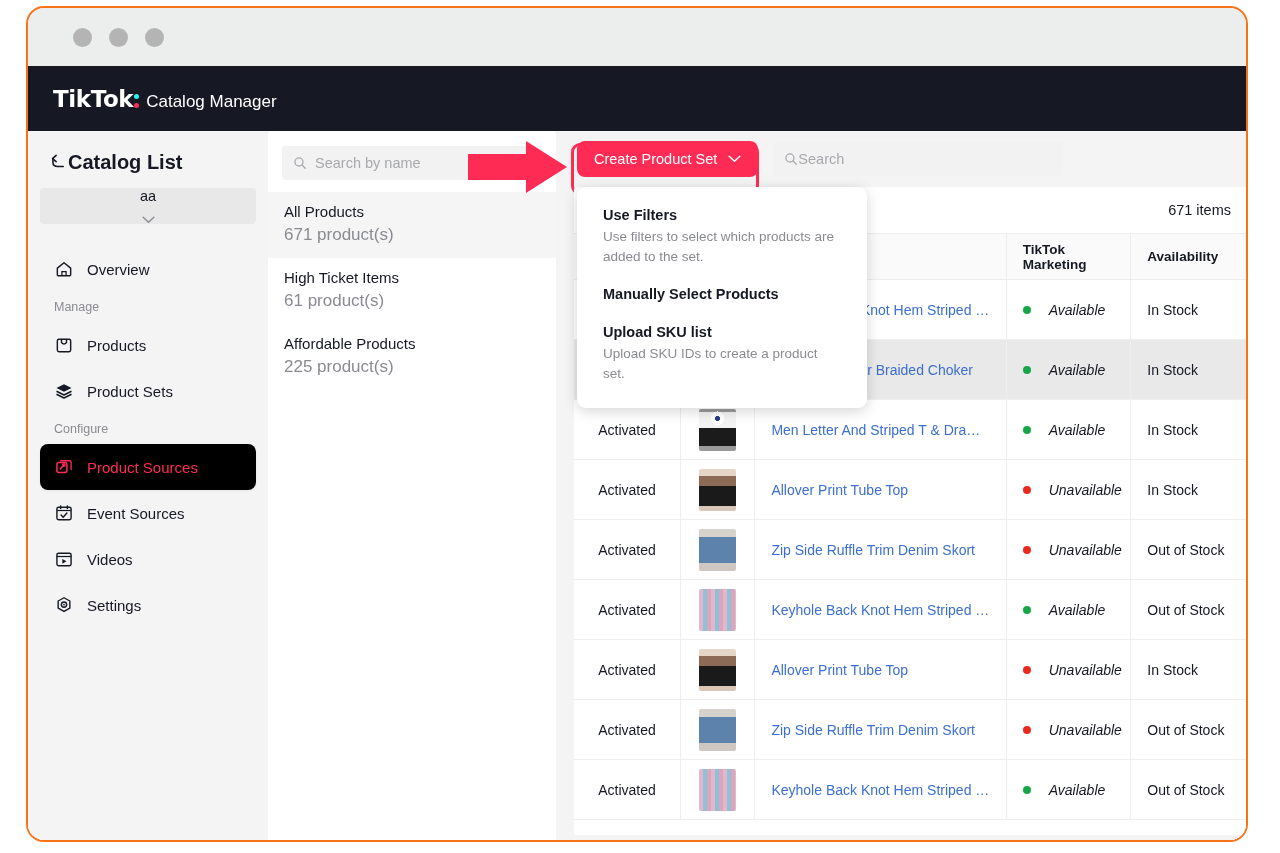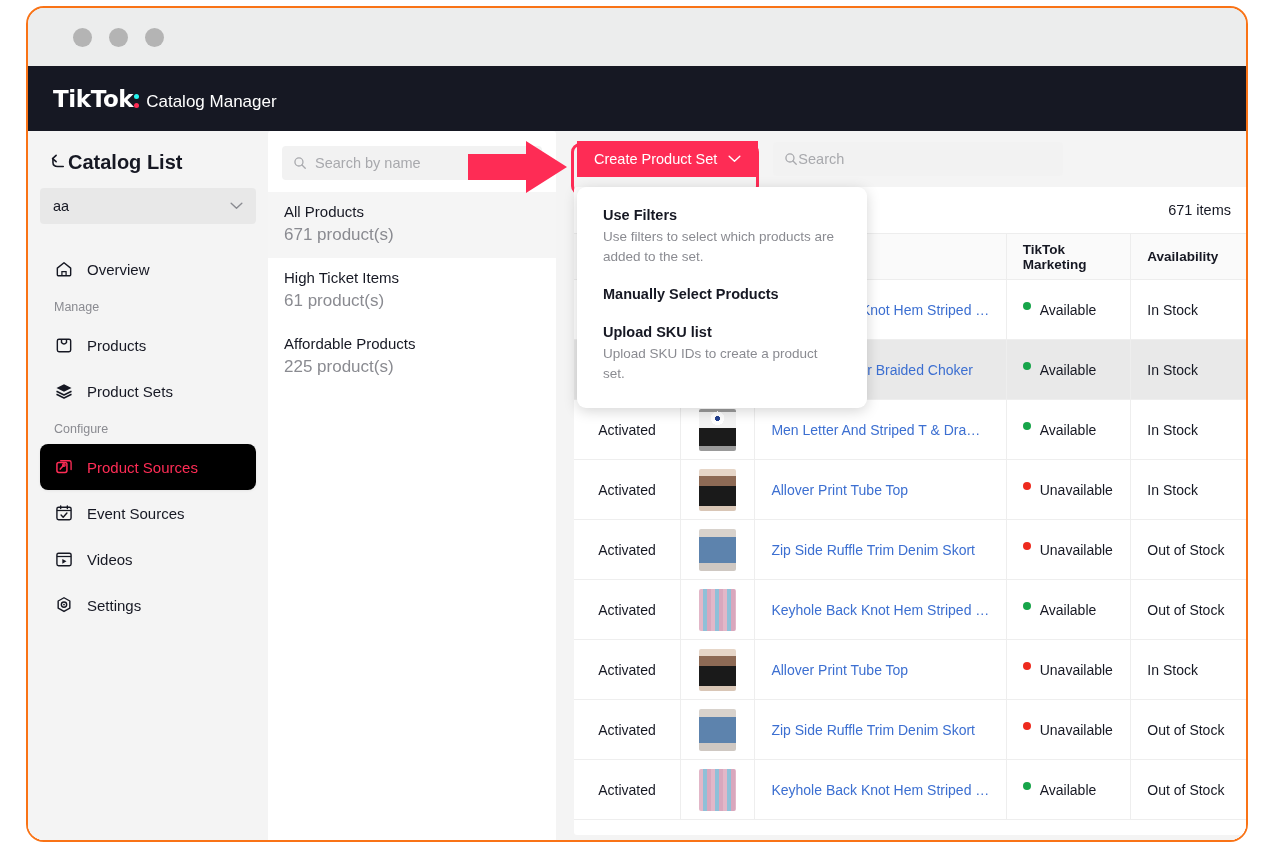--- a/index.html
+++ b/index.html
@@ -104,20 +104,21 @@
   .account-select {
     height: 36px;
     background: #e8e8e8;
     border-radius: 4px;
     display: flex;
     align-items: center;
     justify-content: space-between;
     padding: 0 13px;
     margin-bottom: 22px;
     cursor: pointer;
+    flex-direction: column;
   }
   .account-select .val { font-size: 14.5px; color: #161823; }
   .chev { width: 13px; height: 8px; }
 
   .nav-group-label {
     font-size: 12.5px;
     color: #8a8b91;
     padding: 8px 0 8px 14px;
   }
   .nav-item {
@@ -187,21 +188,21 @@
     align-items: center;
     gap: 15px;
     background: #f4f4f4;
     padding-left: 3px;
   }
   .create-btn {
     background: #fe2c55;
     color: #ffffff;
     border: none;
     height: 36px;
-    border-radius: 0;
+    border-radius: 8px;
     padding: 0 17px;
     font-size: 14.5px;
     display: flex;
     align-items: center;
     gap: 11px;
     cursor: pointer;
     font-family: "Liberation Sans", sans-serif;
   }
   .btn-highlight {
     position: absolute;
@@ -286,21 +287,21 @@
   }
   .pname {
     color: #3c6fd1;
     font-size: 14px;
     cursor: pointer;
     white-space: nowrap;
     overflow: hidden;
     text-overflow: ellipsis;
     display: block;
   }
-  .mkt { display: flex; gap: 9px; }
+  .mkt { display: flex; align-items: center; gap: 18px; font-style: italic; }
   .dot-s { width: 8px; height: 8px; border-radius: 50%; flex: none; }
   .dot-green { background: #17a54a; }
   .dot-red { background: #ee2a1e; }
 
   
   .dropdown {
     position: absolute;
     left: 0px; top: 46px;
     width: 290px;
     background: #ffffff;

